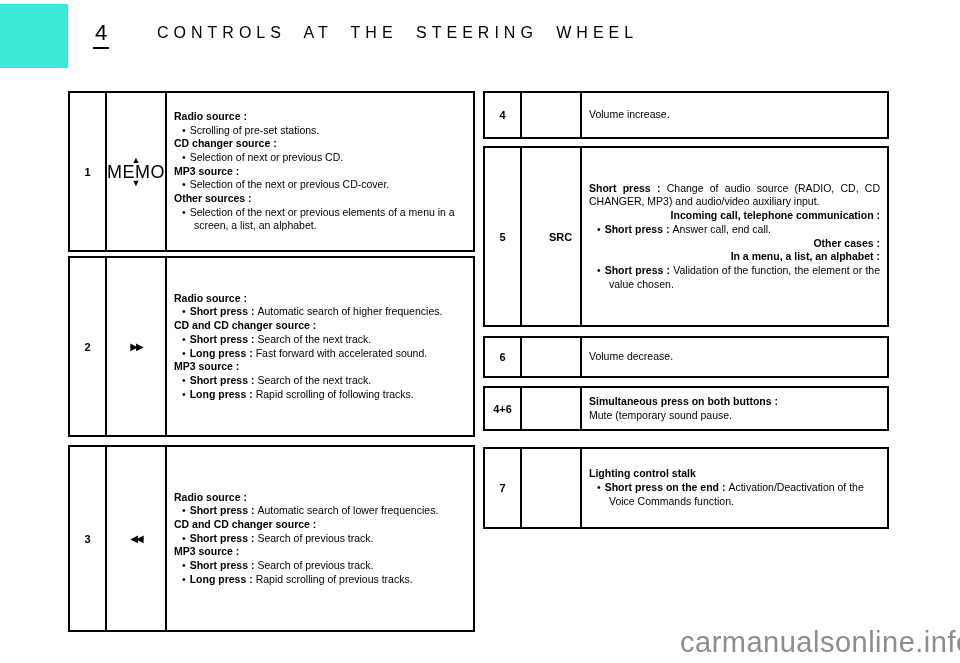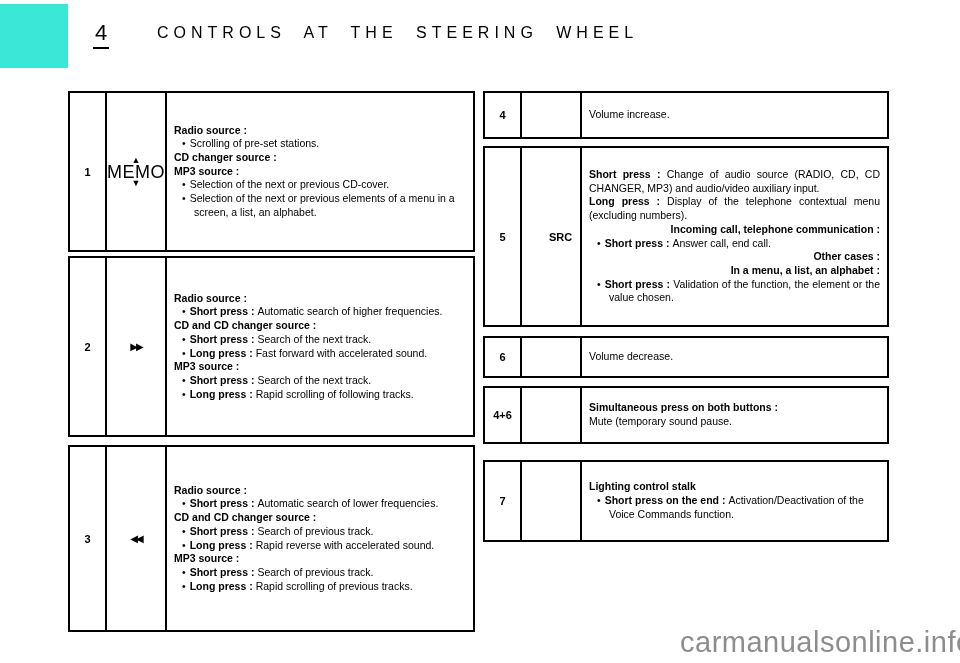--- a/index.html
+++ b/index.html
@@ -51,21 +51,21 @@
   .ln{white-space:normal;}
   .ln.b{padding-left:20px;text-indent:-12px;}
   .bdot{margin-right:4px;}
   
   .ctable.left  .trow[data-row="1"]{height:161px;}
   .ctable.left  .trow[data-row="2"]{height:181px;margin-top:4px;}
   .ctable.left  .trow[data-row="3"]{height:187px;margin-top:8px;}
   .ctable.right .trow[data-row="4"]{height:48px;}
   .ctable.right .trow[data-row="5"]{height:181px;margin-top:7px;}
   .ctable.right .trow[data-row="6"]{height:42px;margin-top:9px;}
-  .ctable.right .trow[data-row="4+6"]{height:58px;margin-top:8px;}
+  .ctable.right .trow[data-row="4+6"]{height:45px;margin-top:8px;}
   .ctable.right .trow[data-row="7"]{height:82px;margin-top:16px;}
   .ctable.right .trow[data-row="5"] .ln{text-align:justify;}
   .ctable.right .trow[data-row="5"] .ln.h{text-align:right;}
   
   .memo-label{font-size:18px;line-height:14px;letter-spacing:0.5px;}
   .memo-arrow{font-size:9px;line-height:9px;}
   .icon-glyph{font-size:10px;letter-spacing:-2px;line-height:10px;}
   .btn-text{font-weight:bold;font-size:11px;margin-left:19px;}
   
   .watermark{
@@ -87,22 +87,24 @@
       <div class="cell cell-num">1</div>
       <div class="cell cell-icon">
         <div class="memo-arrow">▲</div>
         <div class="memo-label">MEMO</div>
         <div class="memo-arrow">▼</div>
       </div>
       <div class="cell cell-text">
         <div class="ln h"><b>Radio source :</b></div>
         <div class="ln b"><span class="bdot">•</span><span>Scrolling of pre-set stations.</span></div>
         <div class="ln h"><b>CD changer source :</b></div>
+        <div class="ln b"><span class="bdot">•</span><span>Selection of next or previous CD.</span></div>
         <div class="ln h"><b>MP3 source :</b></div>
         <div class="ln b"><span class="bdot">•</span><span>Selection of the next or previous CD-cover.</span></div>
+        <div class="ln h"><b>Other sources :</b></div>
         <div class="ln b"><span class="bdot">•</span><span>Selection of the next or previous elements of a menu in a screen, a list, an alphabet.</span></div>
       </div>
     </div>
     <div class="trow" data-row="2">
       <div class="cell cell-num">2</div>
       <div class="cell cell-icon">
         <span class="icon-glyph">▶▶</span>
       </div>
       <div class="cell cell-text">
         <div class="ln h"><b>Radio source :</b></div>
@@ -118,21 +120,20 @@
     <div class="trow" data-row="3">
       <div class="cell cell-num">3</div>
       <div class="cell cell-icon">
         <span class="icon-glyph">◀◀</span>
       </div>
       <div class="cell cell-text">
         <div class="ln h"><b>Radio source :</b></div>
         <div class="ln b"><span class="bdot">•</span><b>Short press : </b><span>Automatic search of lower frequencies.</span></div>
         <div class="ln h"><b>CD and CD changer source :</b></div>
         <div class="ln b"><span class="bdot">•</span><b>Short press : </b><span>Search of previous track.</span></div>
-        <div class="ln b"><span class="bdot">•</span><b>Long press : </b><span>Rapid reverse with accelerated sound.</span></div>
         <div class="ln h"><b>MP3 source :</b></div>
         <div class="ln b"><span class="bdot">•</span><b>Short press : </b><span>Search of previous track.</span></div>
         <div class="ln b"><span class="bdot">•</span><b>Long press : </b><span>Rapid scrolling of previous tracks.</span></div>
       </div>
     </div>
   </div>
 <div class="ctable right">
     <div class="trow" data-row="4">
       <div class="cell cell-num">4</div>
       <div class="cell cell-icon"></div>
@@ -140,21 +141,20 @@
         <div class="ln t"><span>Volume increase.</span></div>
       </div>
     </div>
     <div class="trow" data-row="5">
       <div class="cell cell-num">5</div>
       <div class="cell cell-icon">
         <span class="btn-text">SRC</span>
       </div>
       <div class="cell cell-text">
         <div class="ln p"><b>Short press : </b><span>Change of audio source (RADIO, CD, CD CHANGER, MP3) and audio/video auxiliary input.</span></div>
-        <div class="ln p"><b>Long press : </b><span>Display of the telephone contextual menu (excluding numbers).</span></div>
         <div class="ln h"><b>Incoming call, telephone communication :</b></div>
         <div class="ln b"><span class="bdot">•</span><b>Short press : </b><span>Answer call, end call.</span></div>
         <div class="ln h"><b>Other cases :</b></div>
         <div class="ln h"><b>In a menu, a list, an alphabet :</b></div>
         <div class="ln b"><span class="bdot">•</span><b>Short press : </b><span>Validation of the function, the element or the value chosen.</span></div>
       </div>
     </div>
     <div class="trow" data-row="6">
       <div class="cell cell-num">6</div>
       <div class="cell cell-icon"></div>

